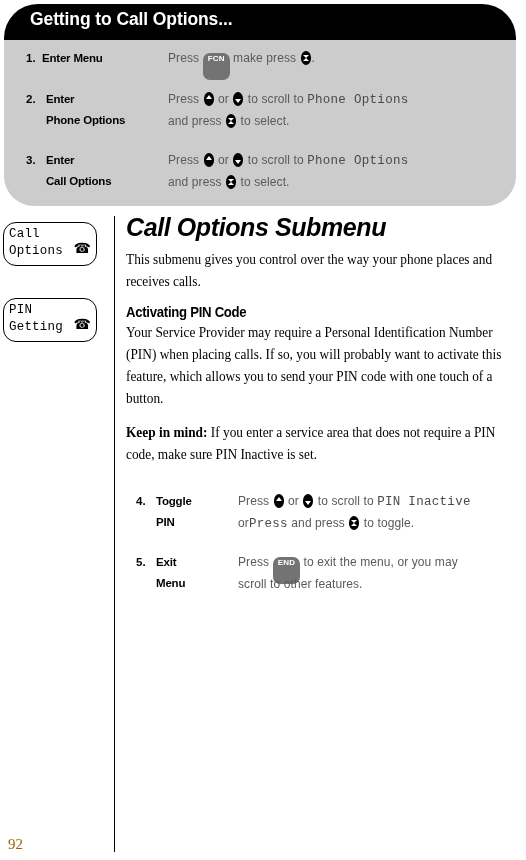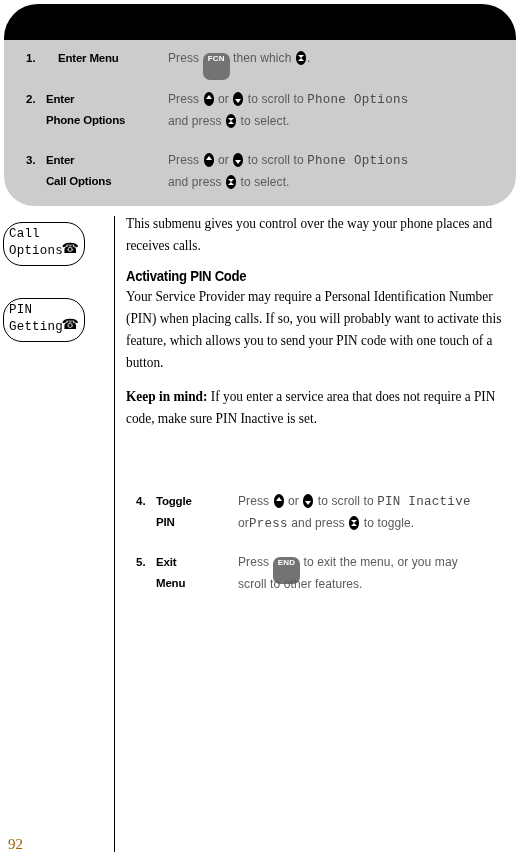--- a/index.html
+++ b/index.html
@@ -138,24 +138,24 @@
     border-bottom: 3px solid #ffffff;
     border-top: 3px solid #ffffff;
     border-left: 3px solid transparent;
     border-right: 3px solid transparent;
     box-sizing: border-box;
   }
 
   
   .lcd-chip {
     position: absolute;
-    width: 82px;
+    width: 94px;
     height: 44px;
     border: 1.4px solid #000000;
-    border-radius: 19px;
+    border-radius: 13px;
     background: #ffffff;
     box-sizing: border-box;
   }
   .lcd-line {
     position: absolute;
     left: 5px;
     font-family: "Liberation Mono", "DejaVu Sans Mono", monospace;
     font-size: 12.5px;
     color: #000;
     letter-spacing: 0.2px;
@@ -241,25 +241,26 @@
     font-size: 15px;
     color: #a16207;
   }
 </style>
 </head>
 <body>
 
 <div id="getting-box">
   <div id="getting-box-gray"></div>
   <div id="getting-box-header"></div>
+  <div id="getting-title">Getting to Call Options...</div>
 
   <div class="step-row">
     <span class="step-num" style="left:22px; top:48px;">1.</span>
-    <span class="step-label" style="left:54px; top:48px;">Enter Menu</span>
-    <span class="step-instr" style="left:164px; top:47px;"><span>Press</span> <span class="keybadge">FCN</span> <span>then which</span> <span class="navkey select"></span><span>.</span></span>
+    <span class="step-label" style="left:38px; top:48px;">Enter Menu</span>
+    <span class="step-instr" style="left:164px; top:47px;"><span>Press</span> <span class="keybadge">FCN</span> <span>make press</span> <span class="navkey select"></span><span>.</span></span>
   </div>
 
   <div class="step-row">
     <span class="step-num" style="left:22px; top:89px;">2.</span>
     <span class="step-label" style="left:42px; top:89px;">Enter</span>
     <span class="step-label" style="left:42px; top:110px;">Phone Options</span>
     <span class="step-instr" style="left:164px; top:88px;"><span>Press</span> <span class="navkey up"></span> <span>or</span> <span class="navkey down"></span> <span>to scroll to</span> <span class="lcd">Phone Options</span></span>
     <span class="step-instr" style="left:164px; top:110px;"><span>and press</span> <span class="navkey select"></span> <span>to select.</span></span>
   </div>
 
@@ -280,20 +281,21 @@
 
 <div class="lcd-chip" style="left:3px; top:298px;">
   <span class="lcd-line l1">PIN</span>
   <span class="lcd-line l2">Getting</span>
   <span class="phone-glyph">☎</span>
 </div>
 
 <div id="vrule"></div>
 
 <div id="article">
+  <h1 id="article-title">Call Options Submenu</h1>
   <p class="body-p">This submenu gives you control over the way your phone places and receives calls.</p>
   <div class="sub-h">Activating PIN Code</div>
   <p class="body-p">Your Service Provider may require a Personal Identification Number (PIN) when placing calls. If so, you will probably want to activate this feature, which allows you to send your PIN code with one touch of a button.</p>
   <p class="body-p"><span class="lead-bold">Keep in mind:</span><span> If you enter a service area that does not require a PIN code, make sure PIN Inactive is set.</span></p>
 </div>
 
 <div id="steps-lower">
 
   <div class="step-row">
     <span class="step-num" style="left:136px; top:495px;">4.</span>

